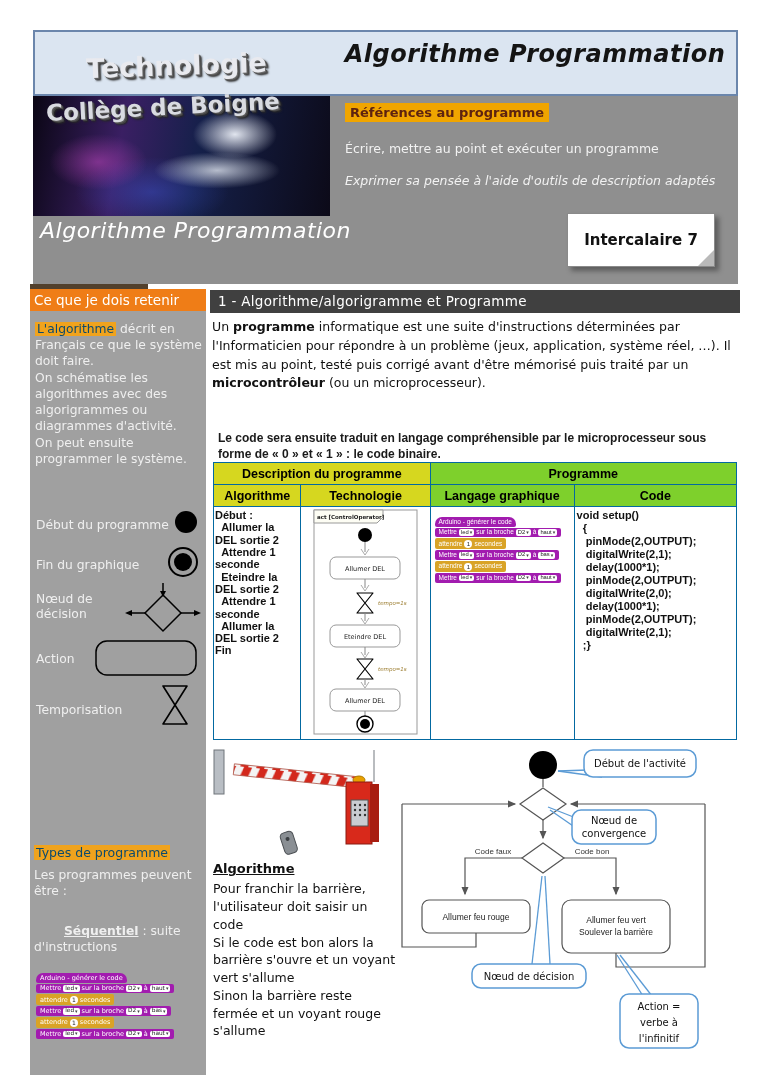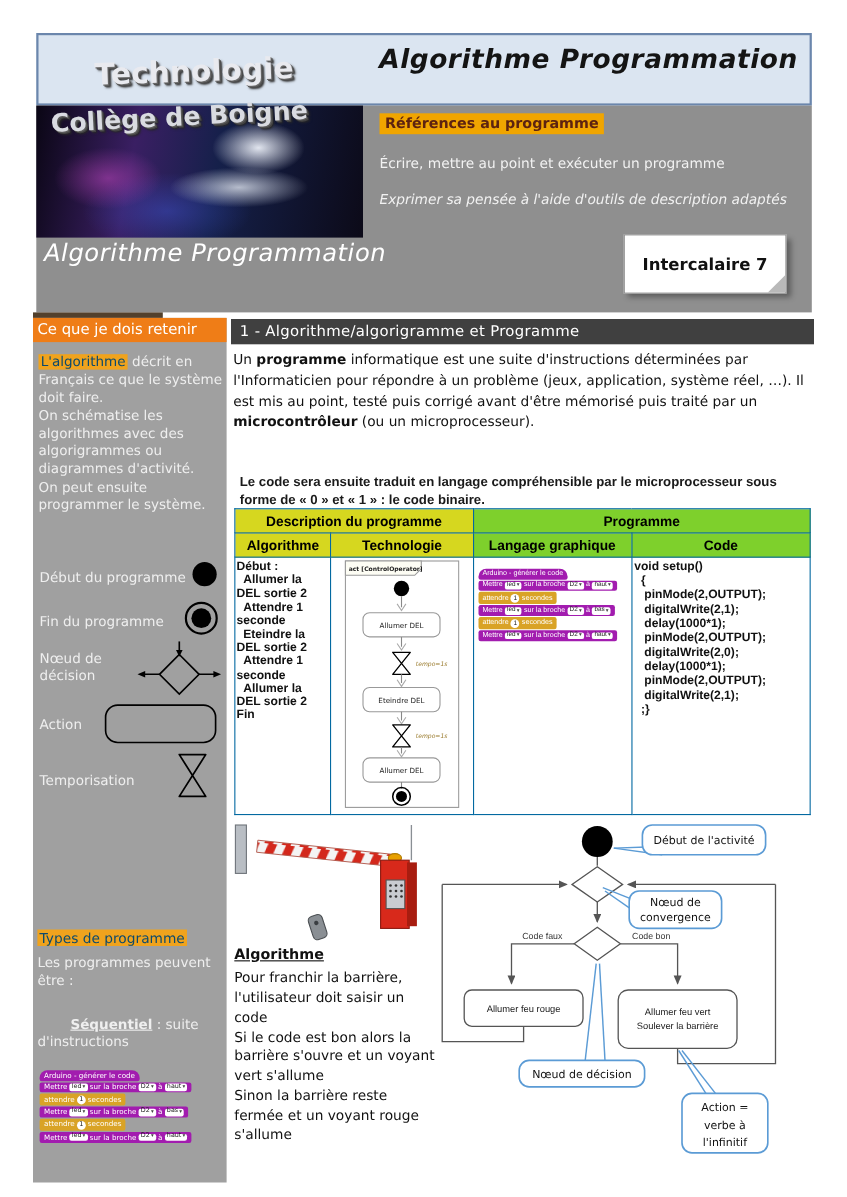--- a/index.html
+++ b/index.html
@@ -119,21 +119,21 @@
 algorigrammes ou
 diagrammes d'activité.
 On peut ensuite
 programmer le système.</span></div>
 
     <div class="abs leg-label" style="left:6px;top:229px;">Début du programme</div>
     <svg class="abs" style="left:143px;top:220px;" width="26" height="26">
       <circle cx="13" cy="13" r="11" fill="#000"></circle>
     </svg>
 
-    <div class="abs leg-label" style="left:6px;top:269px;">Fin du programme</div>
+    <div class="abs leg-label" style="left:6px;top:269px;">Fin du graphique</div>
     <svg class="abs" style="left:136px;top:256px;" width="34" height="34">
       <circle cx="17" cy="17" r="14" fill="none" stroke="#000" stroke-width="2"></circle>
       <circle cx="17" cy="17" r="9" fill="#000"></circle>
     </svg>
 
     <div class="abs leg-label pre" style="left:6px;top:303px;">Nœud de
 décision</div>
     <svg class="abs" style="left:94px;top:294px;" width="78" height="52">
       <polygon points="39,12 57,30 39,48 21,30" fill="none" stroke="#000" stroke-width="1.5"></polygon>
       <line x1="39" y1="0" x2="39" y2="9" stroke="#000" stroke-width="1.5"></line>

